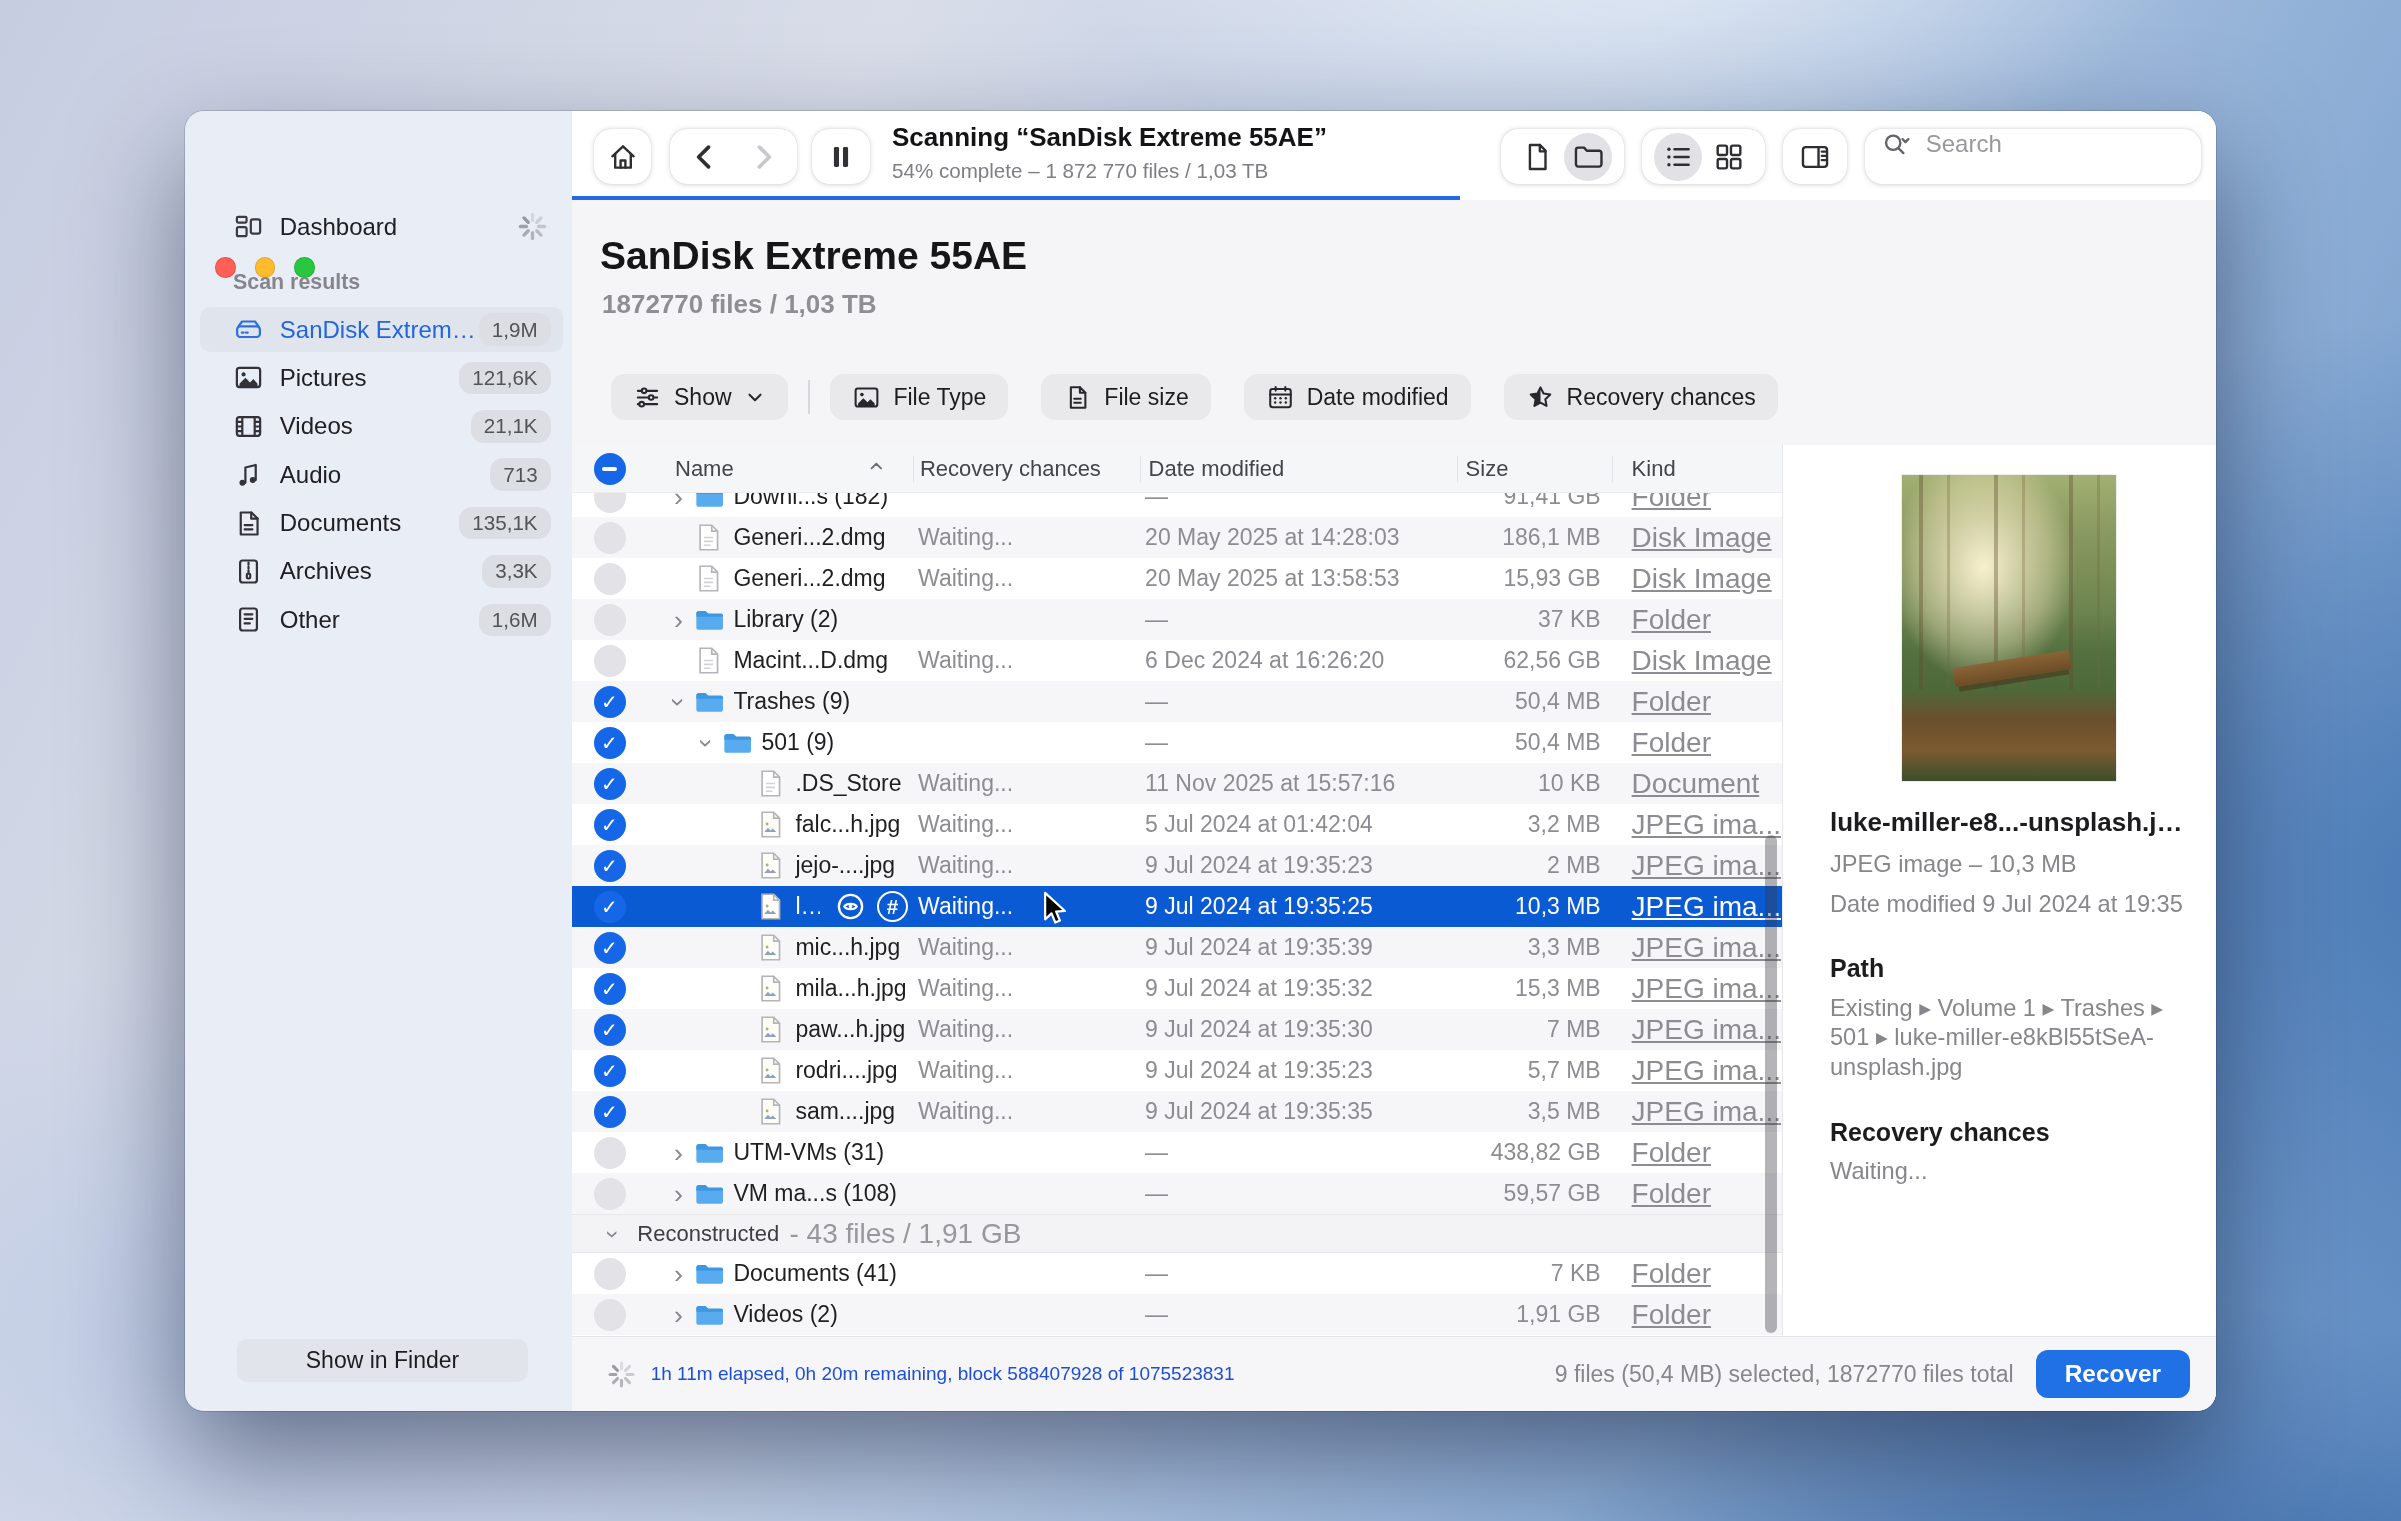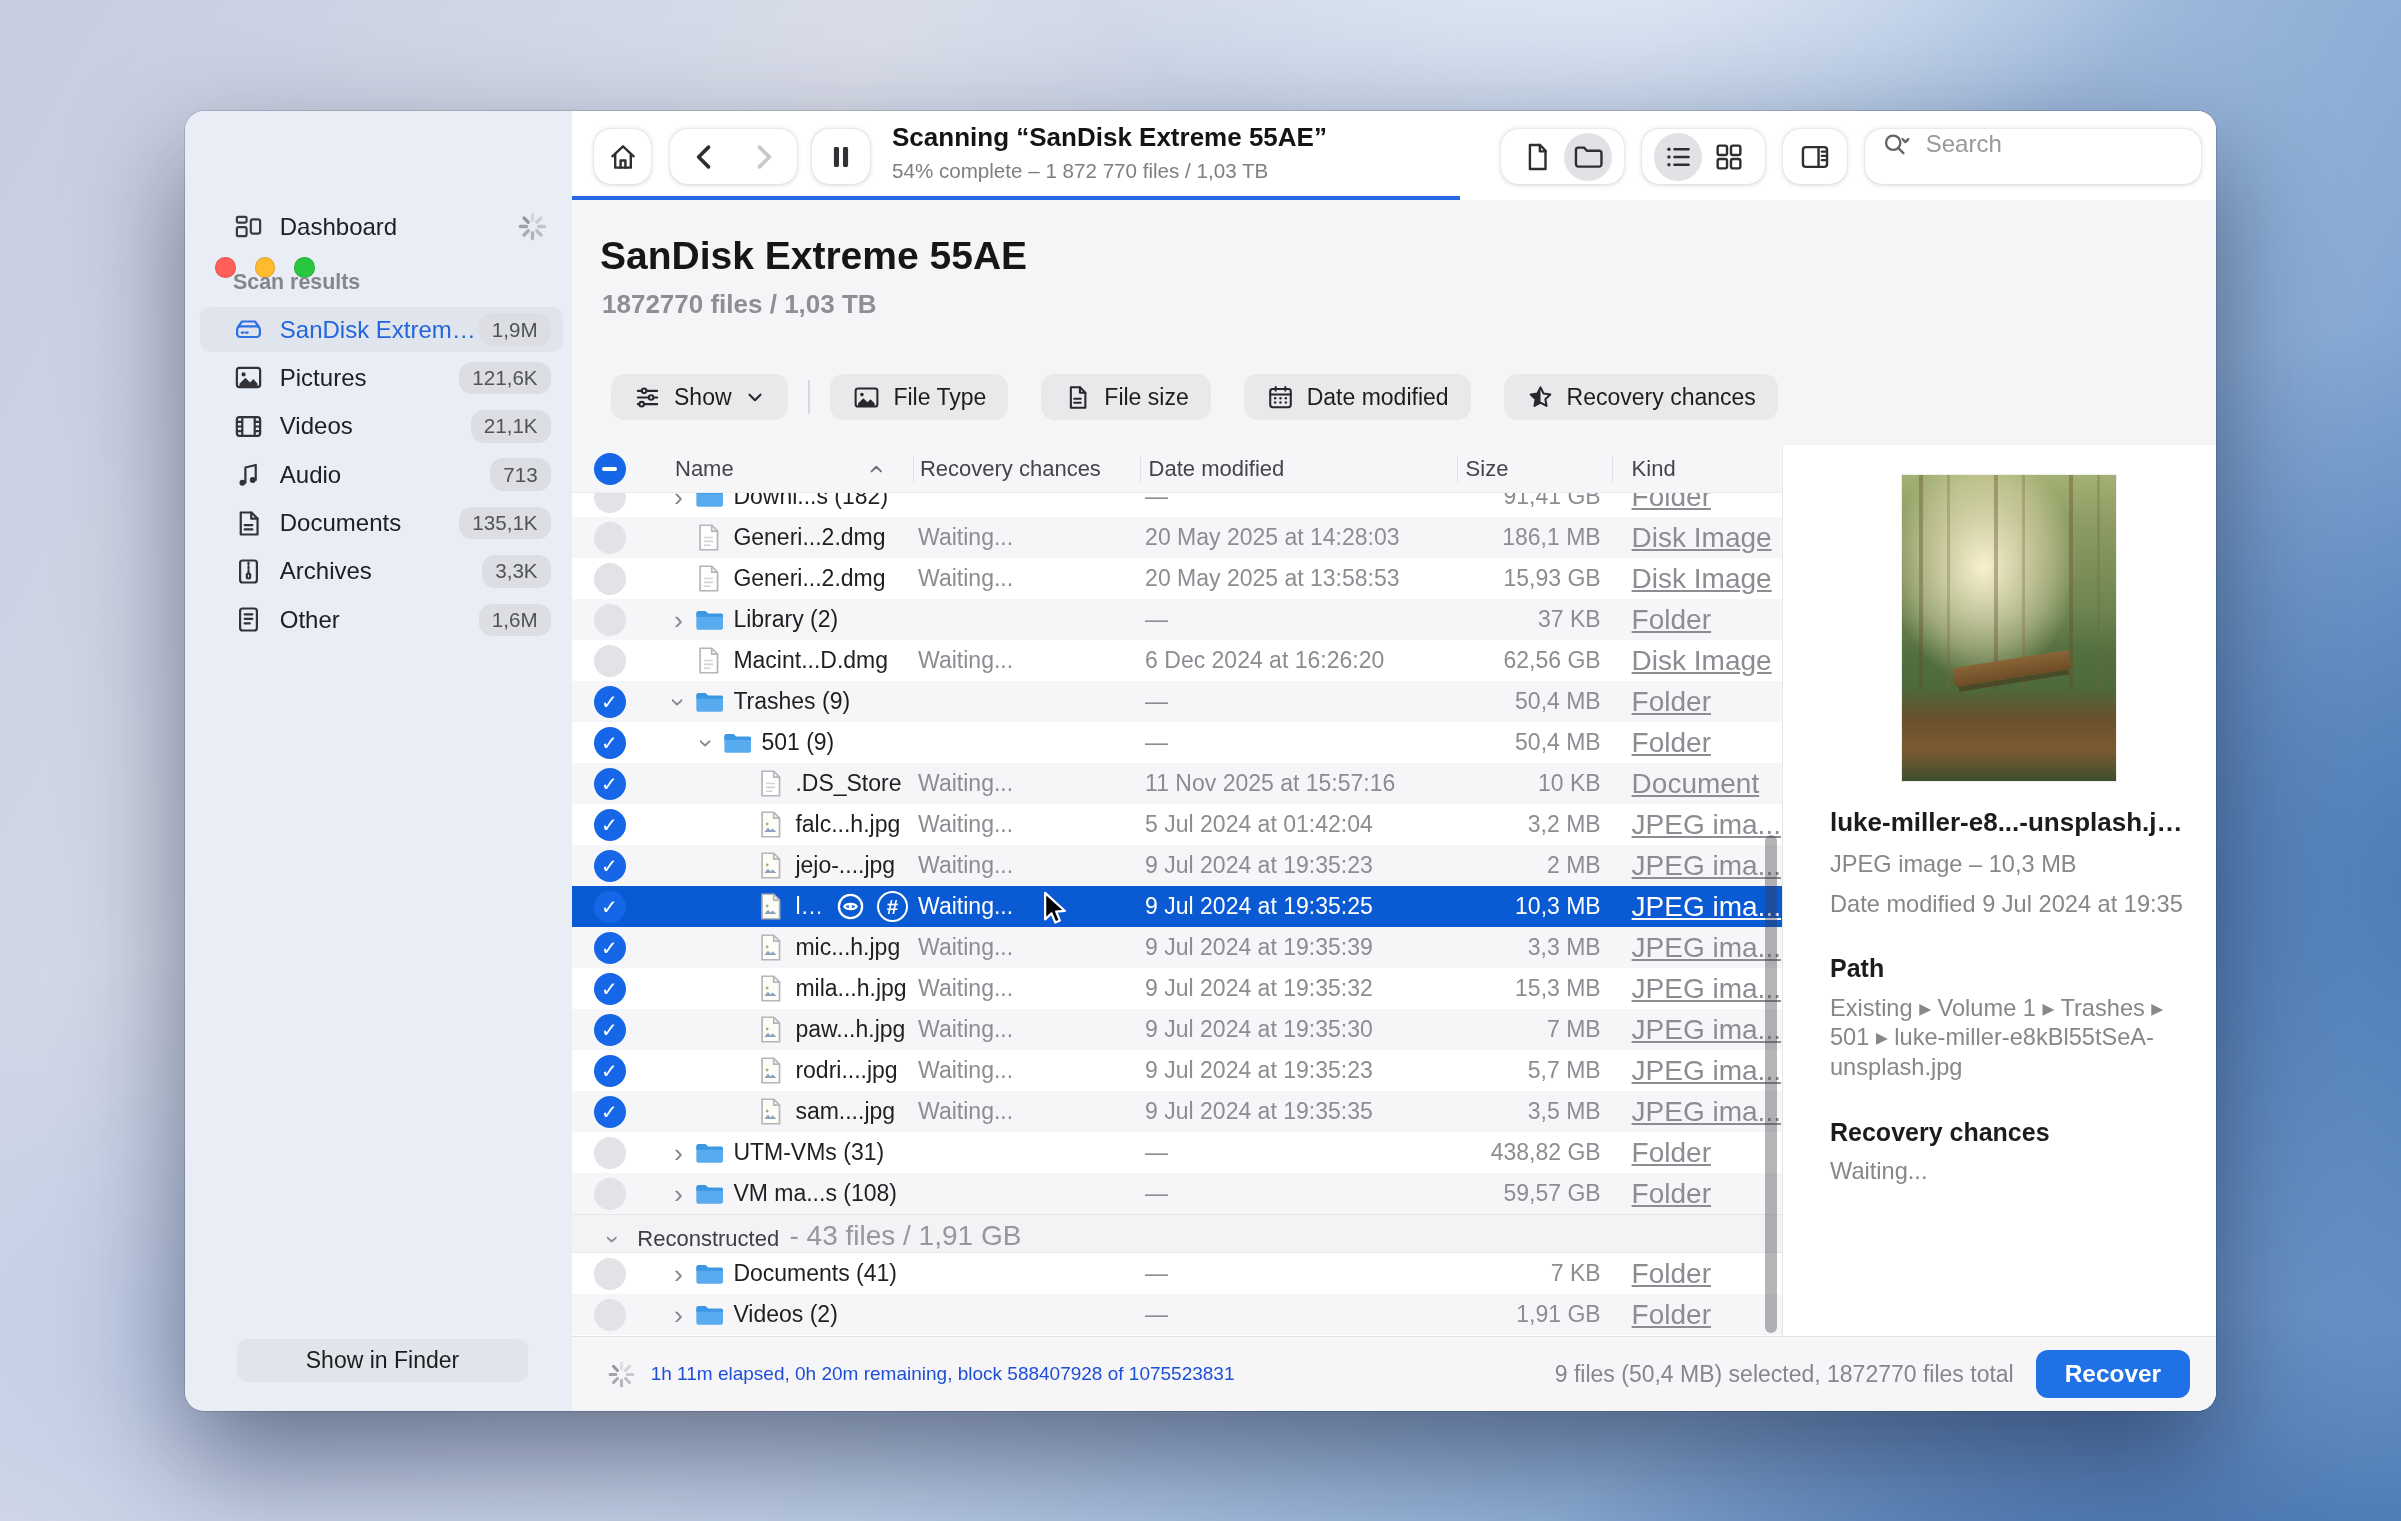--- a/index.html
+++ b/index.html
@@ -71,21 +71,21 @@
     gap:12px; padding:0 22px; font-size:23px; color:#1d1d1f; white-space:nowrap; }
   .fbtn .icn { width:29px; height:29px; color:#28282c; }
   .fdivider { width:1.7px; height:34px; background:#d8d8dc; margin:0 20.6px 0 20.6px; }
   .fgap { width:33px; flex:none; }
 
   .content-body { flex:1; display:flex; min-height:0; background:#fff; position:relative; }
   .table-area { width:1211px; flex:none; position:relative; overflow:hidden; border-right:0.9px solid #e7e7ea; }
   .grid6 { display:grid; grid-template-columns:75px 266px 227px 317px 154px 171px; align-items:center; }
   .thead { height:48px; background:#f5f6f8; position:relative; z-index:2; border-bottom:0.9px solid #ececef; }
   .th { font-size:22px; color:#454549; font-weight:500; white-space:nowrap; }
-  .th-name { padding-left:28px; display:flex; align-items:center; }
+  .th-name { padding-left:28px; display:flex; }
   .sort-icn { width:20.6px; height:20.6px; margin-left:auto; margin-right:26px; color:#6e6e74; }
   .vsep { position:absolute; top:11px; width:0.9px; height:26px; background:#e2e2e6; }
   .rows { position:relative; z-index:1; margin-top:-17px; }
   .trow { height:41px; }
   .trow.shade { background:#f6f6f8; }
   .trow.selected { background:#0a5ad4; }
   .c-check { display:flex; justify-content:center; }
   .cbx { width:32px; height:32px; border-radius:50%; display:flex; align-items:center; justify-content:center; }
   .cbx.off { background:#e2e2e7; }
   .cbx.on { background:#1667e8; }
@@ -102,21 +102,21 @@
   .badges { display:flex; gap:11px; margin-left:15.4px; }
   .badge { width:31px; height:31px; color:#fff; }
   .badge-hash { width:31px; height:31px; border:2.1px solid #fff; border-radius:50%; color:#fff;
     font-size:20.6px; font-weight:700; display:flex; align-items:center; justify-content:center; }
   .c-recovery,.c-date { font-size:23px; color:#8c8c92; padding-left:5.1px; white-space:nowrap; overflow:hidden; }
   .c-size { font-size:23px; color:#8c8c92; text-align:right; padding-right:10.3px; white-space:nowrap; }
   .c-kind { font-size:28px; color:#8c8c92; padding-left:20.6px; white-space:nowrap; overflow:hidden;text-decoration:underline; }
   .trow.selected .fname, .trow.selected .c-recovery, .trow.selected .c-date,
   .trow.selected .c-size, .trow.selected .c-kind { color:#fff; }
   .srow { height:39px; background:#f3f3f5; border-top:0.9px solid #e7e7ea; border-bottom:0.9px solid #e7e7ea;
-    display:flex; align-items:flex-end; padding-left:26px; gap:10.3px; }
+    display:flex; align-items:center; padding-left:26px; gap:10.3px; }
   .srow .chev { color:#8a8a90; font-size:23px; }
   .stitle { font-size:22px; color:#3e3e43; font-weight:500; }
   .smeta { font-size:28px; color:#97979c; }
   .vthumb { position:absolute; right:5.1px; top:390px; width:12px; height:498px; border-radius:6px;
     background:rgba(60,60,67,.38); z-index:3; }
 
   
   .detail { flex:1; background:#fff; padding:30px 29px 0 47px; min-width:0; }
   .preview { width:214px; height:306px; margin:0 auto; position:relative; overflow:hidden;
     box-shadow:0 0 0 0.9px rgba(0,0,0,.08);

